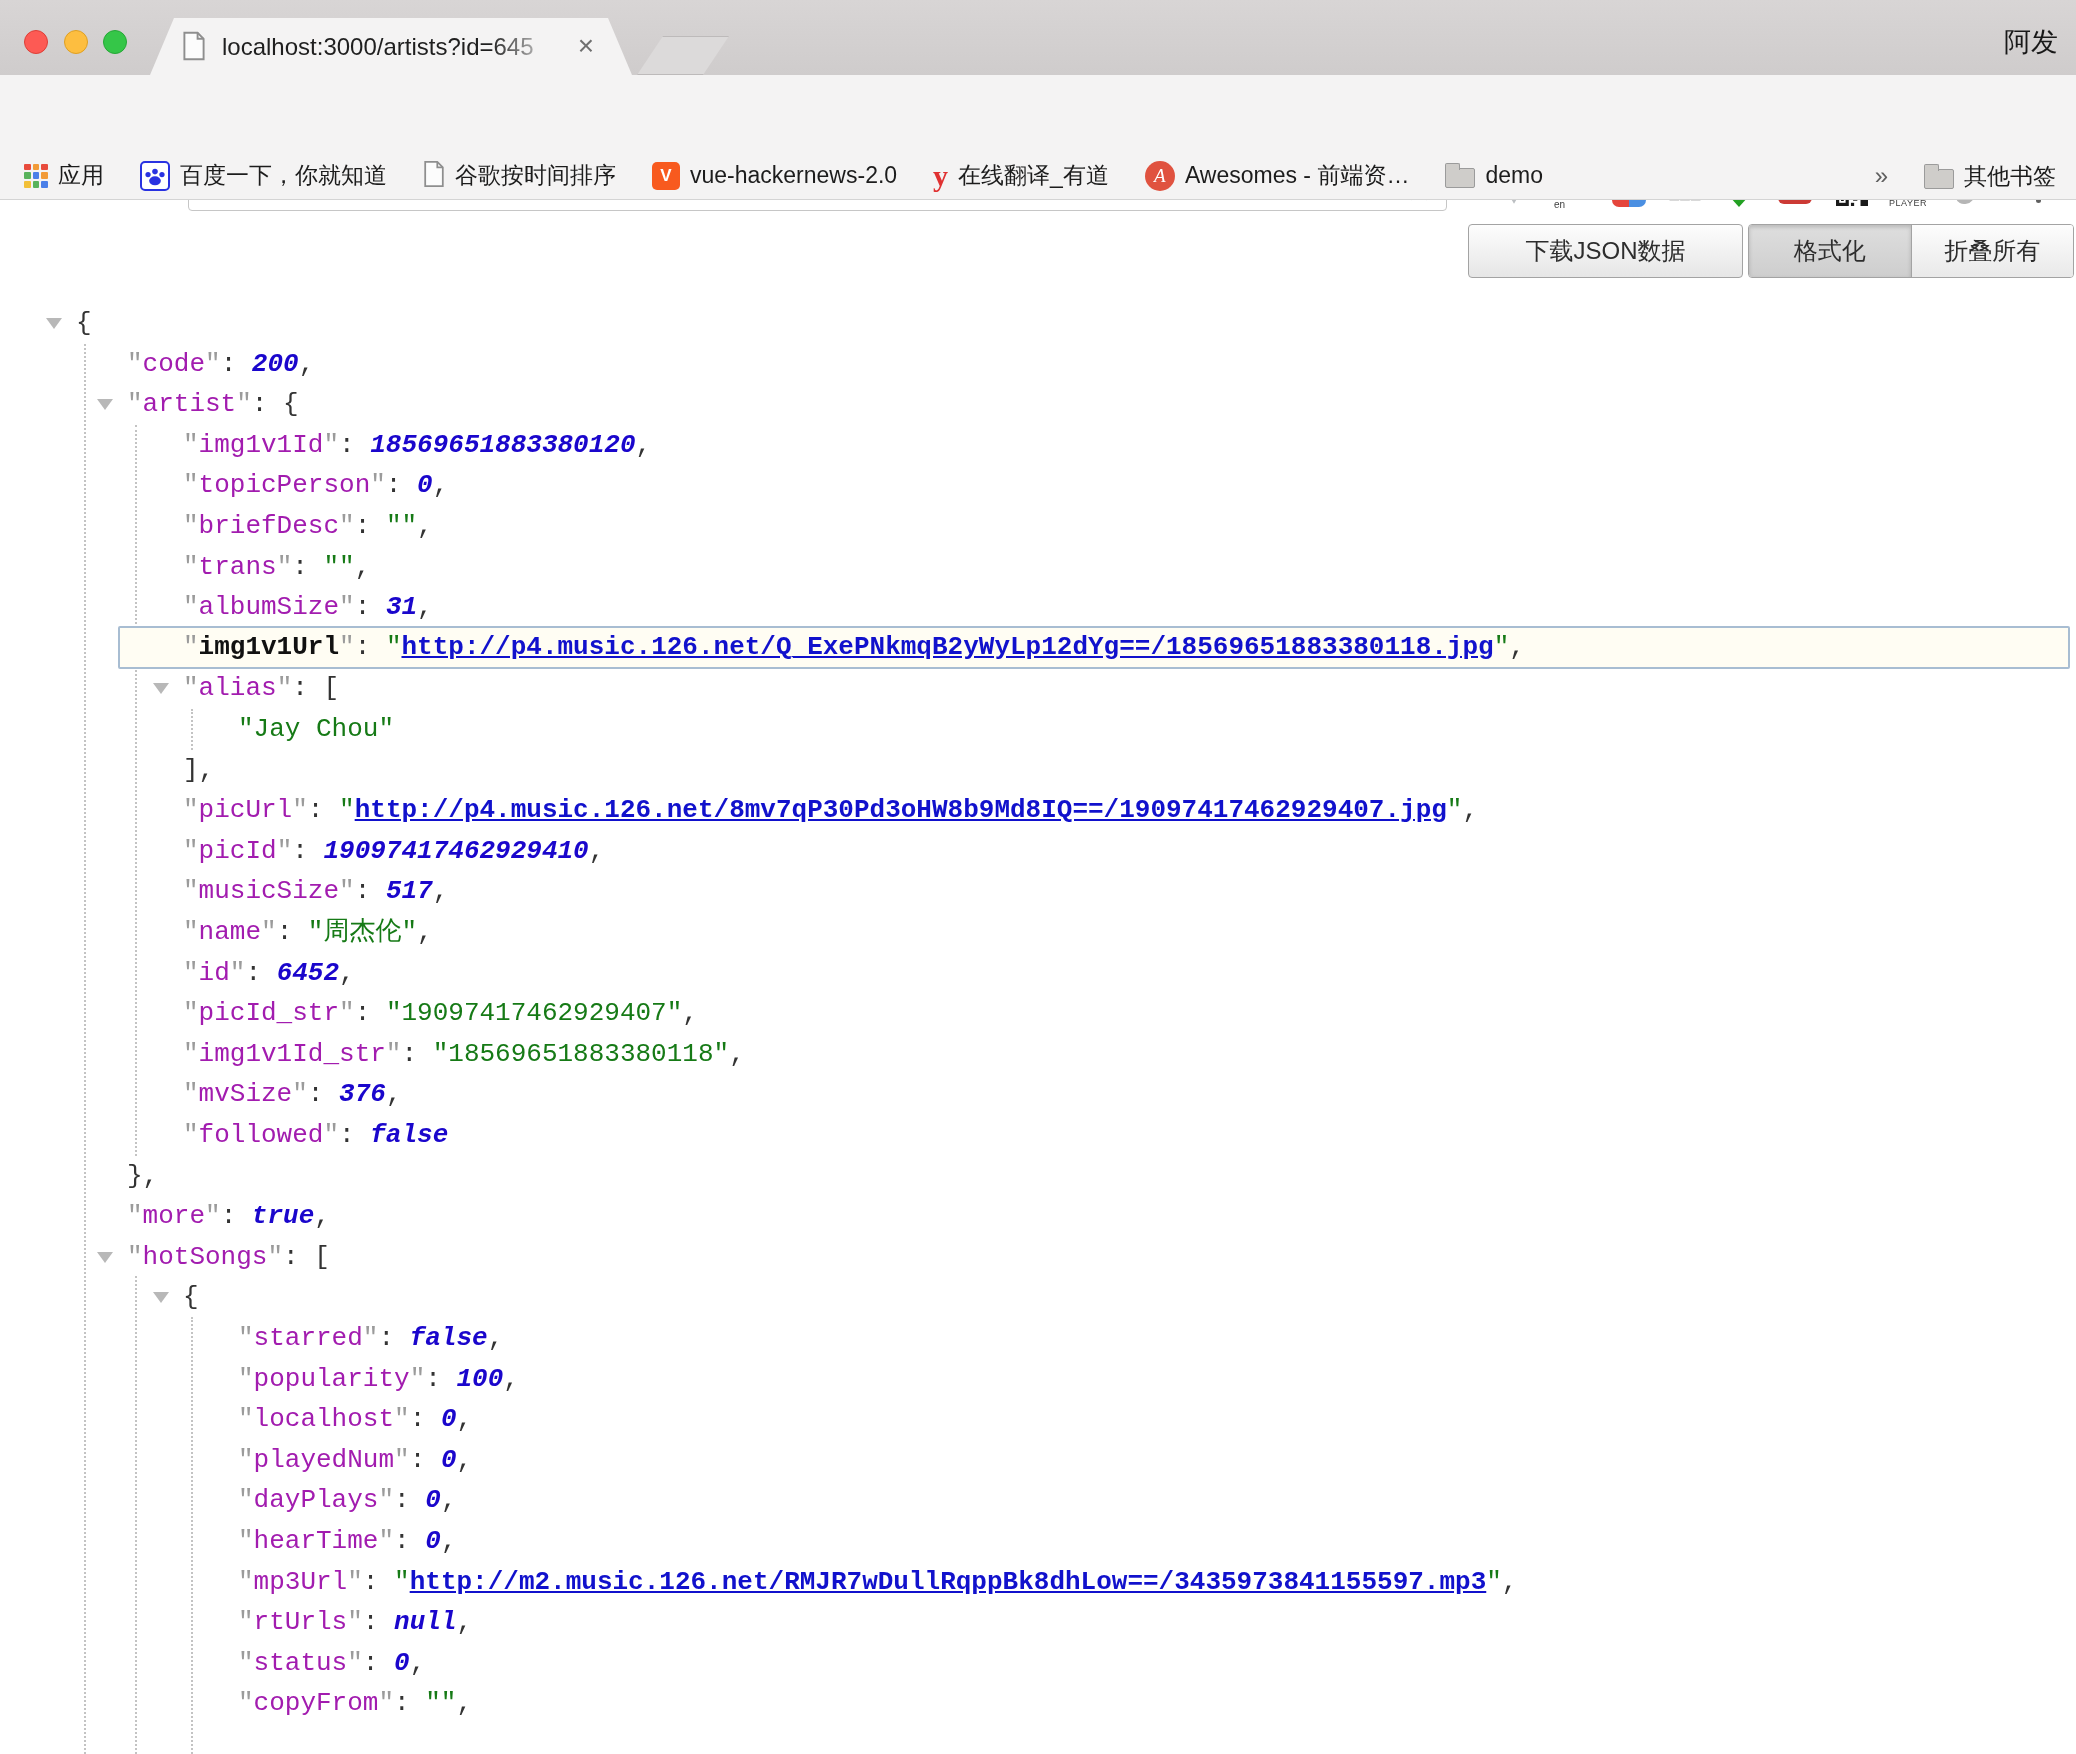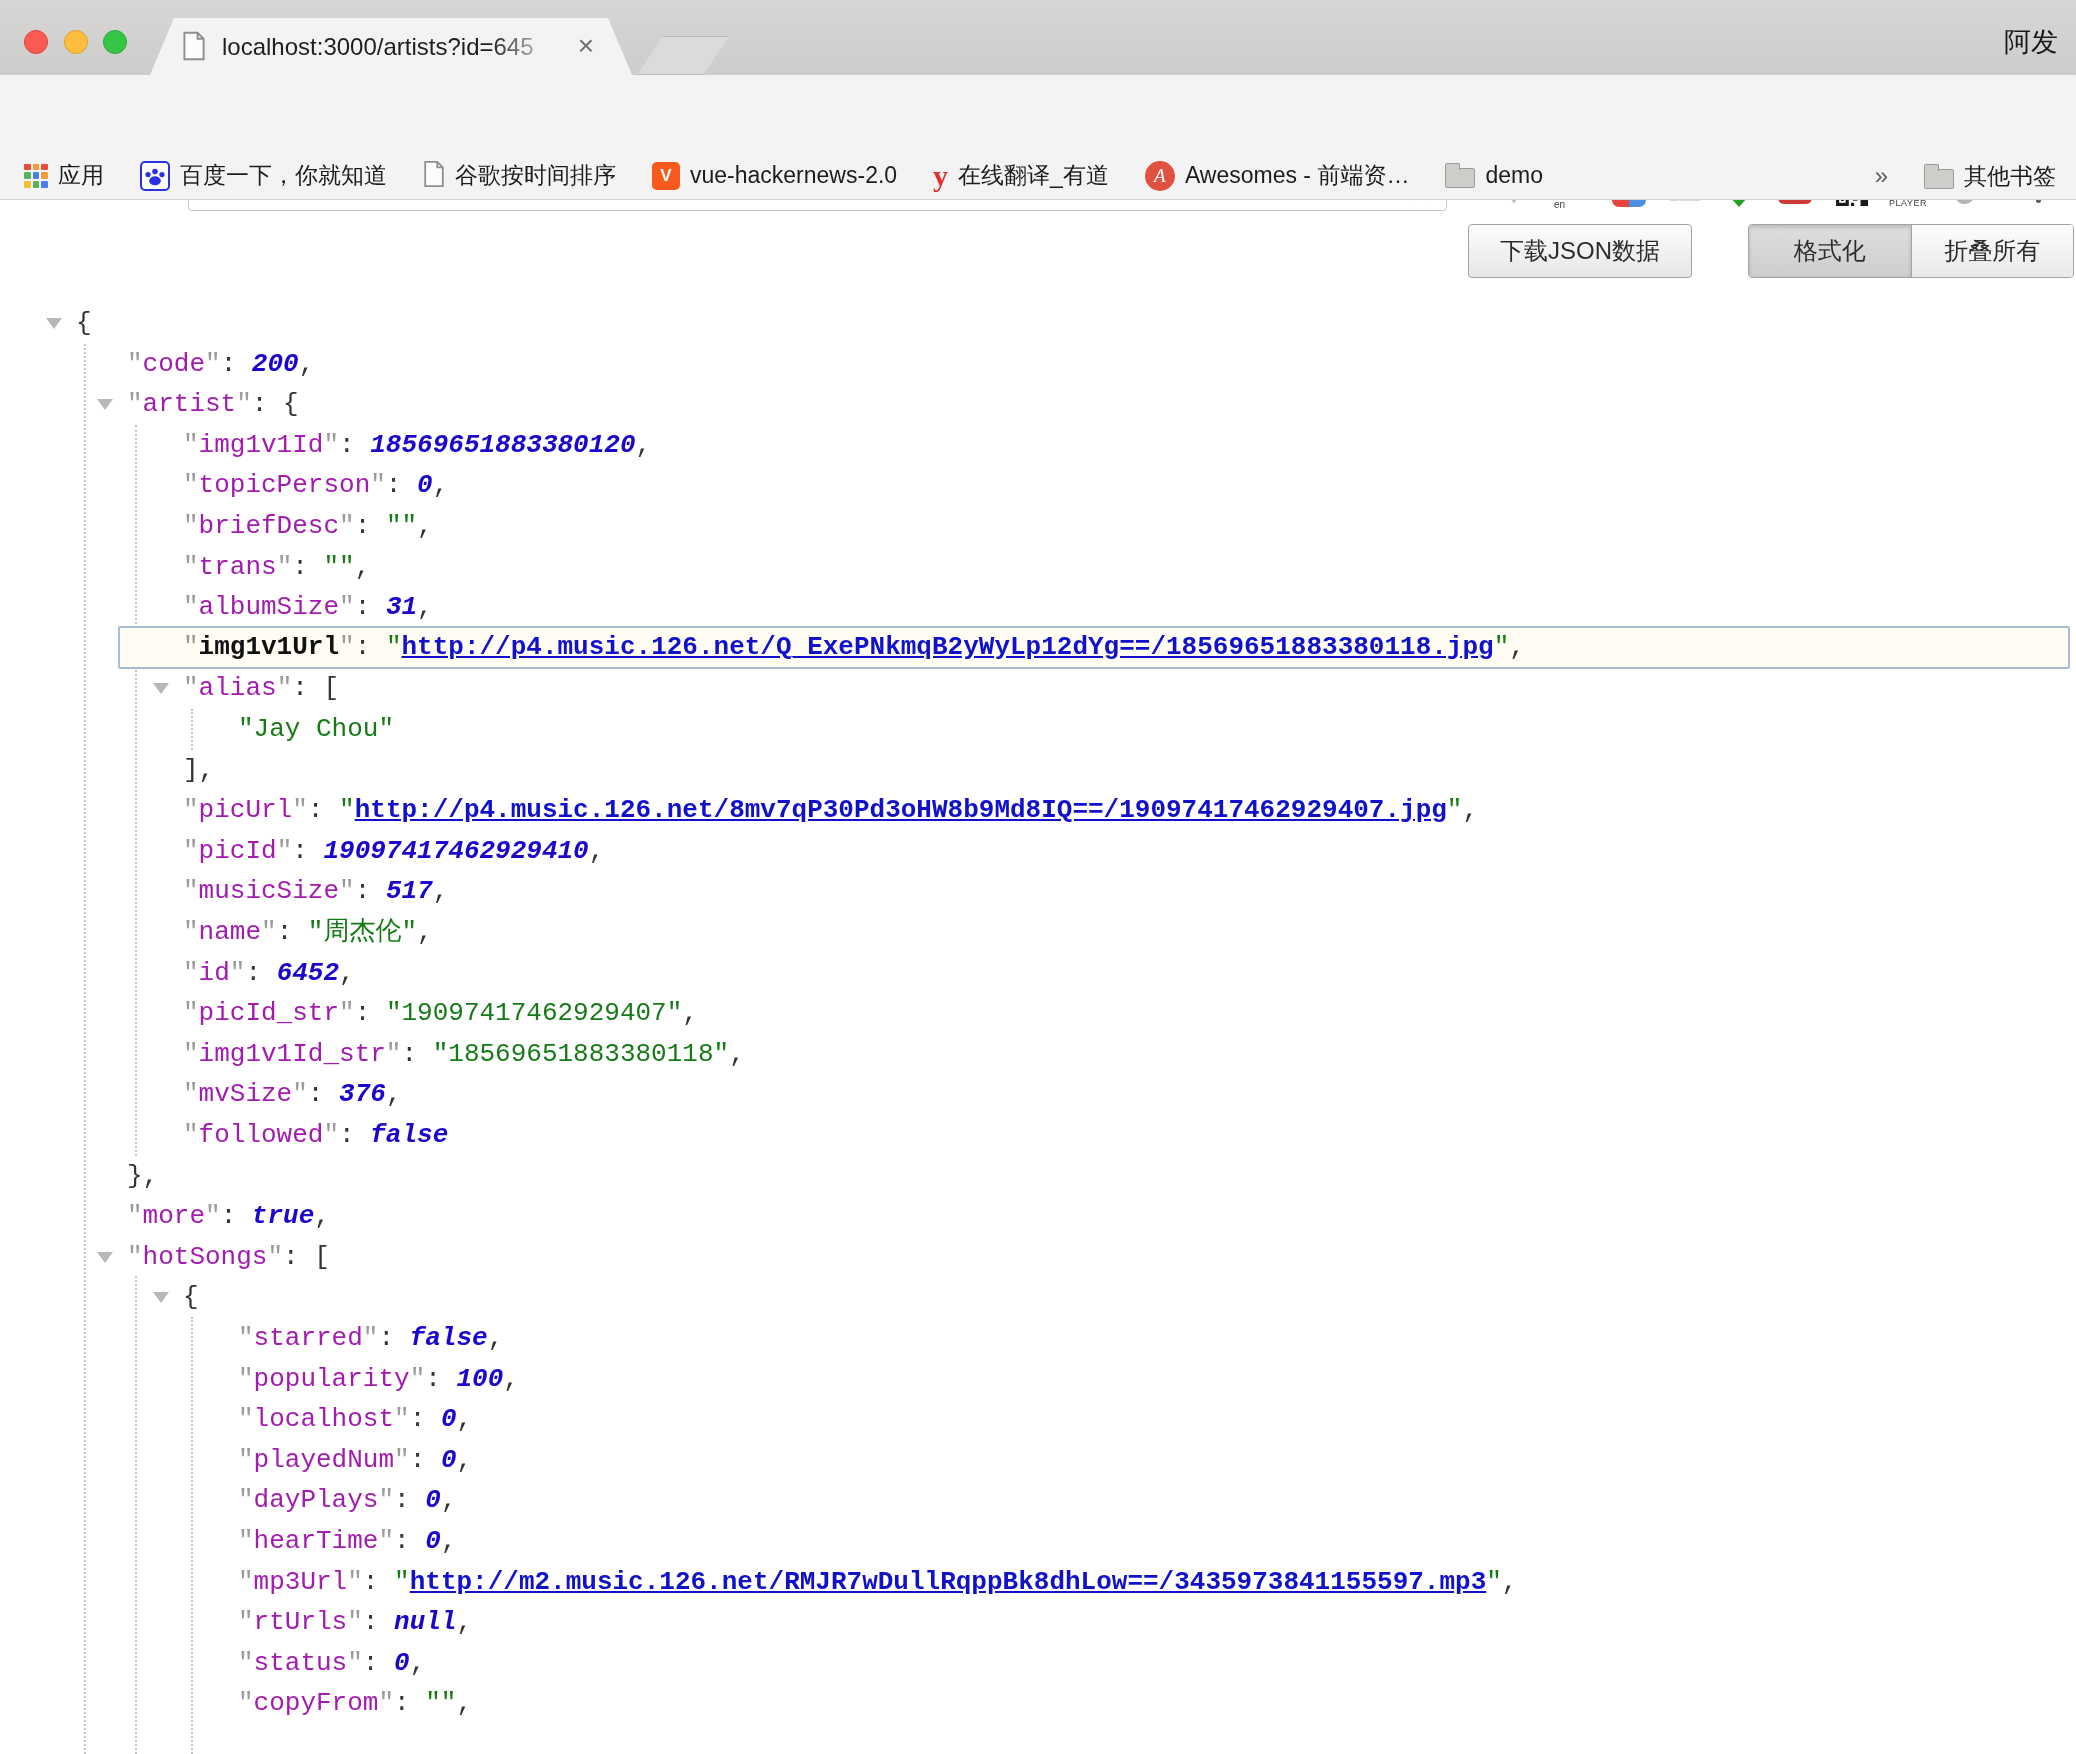--- a/index.html
+++ b/index.html
@@ -89,21 +89,21 @@
   .folder { position:relative; width:30px; height:20px; background:#cfcdca; border:1px solid #9b9b9b; border-radius:2px; margin-top:5px; }
   .folder::before { content:""; position:absolute; left:-1px; top:-6px; width:13px; height:6px;
     background:#cfcdca; border:1px solid #9b9b9b; border-bottom:none; border-radius:2px 2px 0 0; }
   .bm-right { position:absolute; right:20px; top:0; height:48px; display:flex; align-items:center; }
   .chevron { font-size:24px; color:#5f5f5f; margin-right:36px; }
 
   
   .btn { position:absolute; height:54px; border:1px solid #a3a3a3; border-radius:4px;
     background:linear-gradient(#fdfdfd,#e6e6e6); font-size:24px; color:#2d2d2d;
     display:flex; align-items:center; justify-content:center; }
-  .btn-download { left:1468px; top:224px; width:224px; }
+  .btn-download { left:1468px; top:224px; width:275px; }
   .segmented { position:absolute; left:1748px; top:224px; width:326px; height:54px;
     border:1px solid #a3a3a3; border-radius:4px; display:flex; overflow:hidden; }
   .seg { flex:1; font-size:24px; color:#2d2d2d; display:flex; align-items:center; justify-content:center; }
   .seg-active { background:linear-gradient(#dedede,#cecece); box-shadow:inset 0 2px 4px rgba(0,0,0,0.18); }
   .seg-normal { background:linear-gradient(#fdfdfd,#e9e9e9); border-left:1px solid #a3a3a3; }
 
   
   #json-root { position:absolute; left:0; top:200px; width:2076px; height:1554px; }
   .json-line { position:absolute; height:41px; line-height:41px; white-space:pre;
     font-family:"Liberation Mono","DejaVu Sans Mono",monospace; font-size:26px; }

